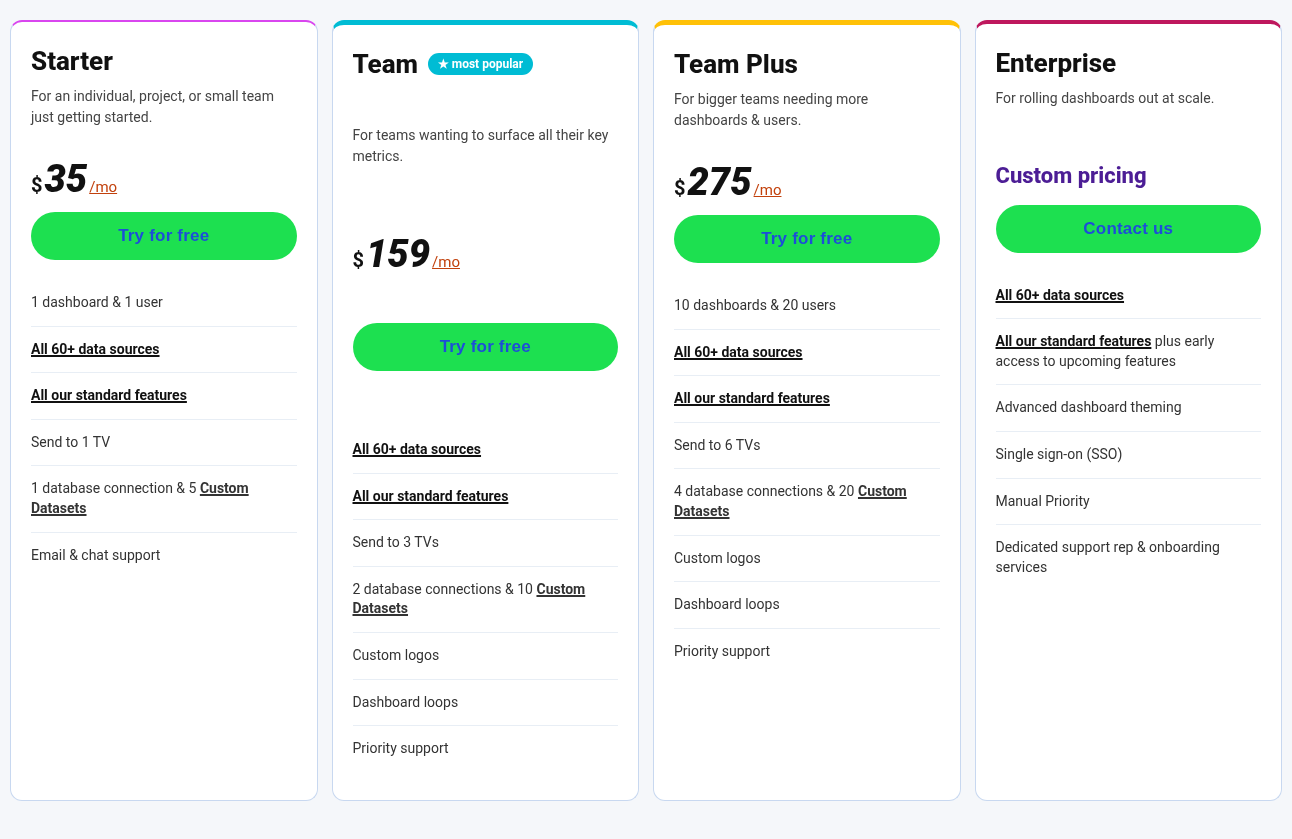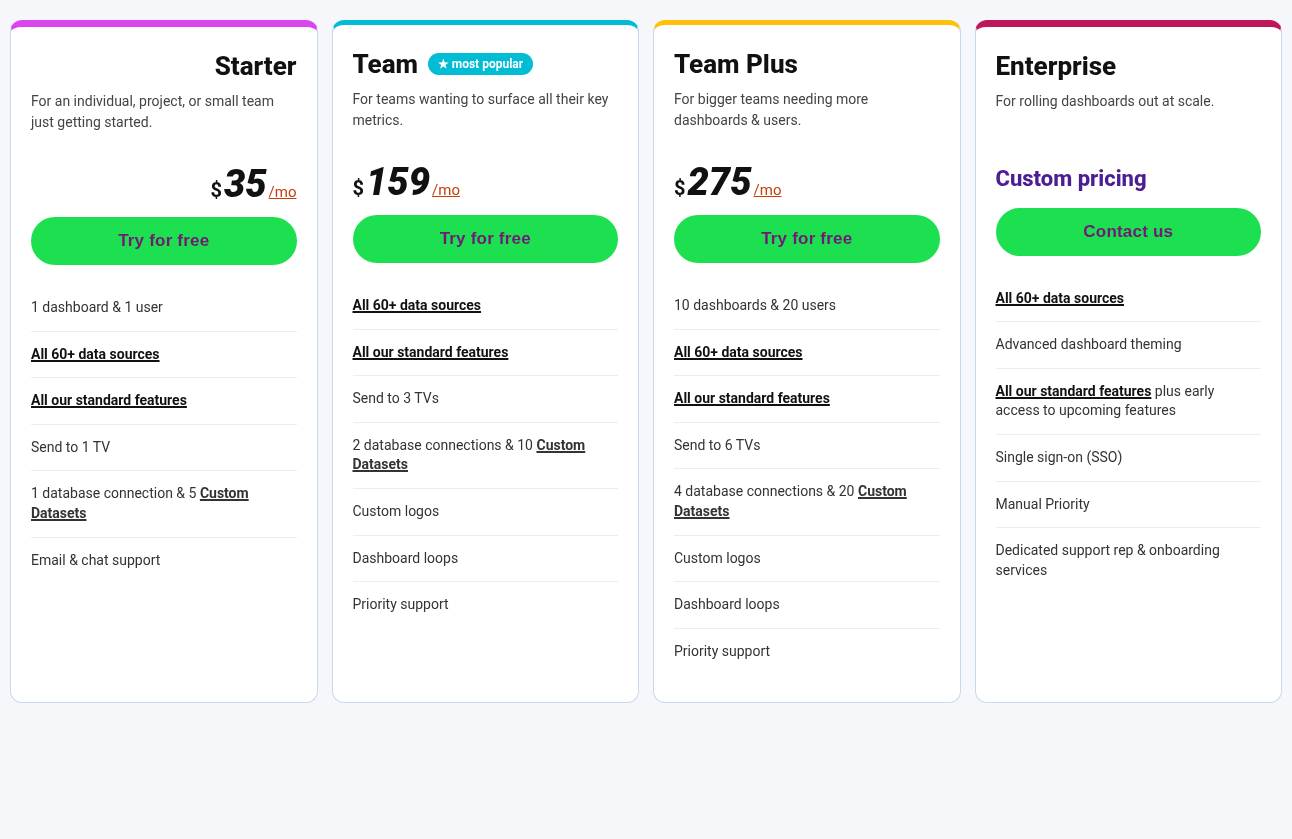--- a/index.html
+++ b/index.html
@@ -24,30 +24,30 @@
       border-radius: 12px;
       border: 1.5px solid #c8d8f0;
       padding: 24px 20px 28px 20px;
       display: flex;
       flex-direction: column;
       position: relative;
       overflow: hidden;
     }
     .plan-card.team {
       border-top: 5px solid #00bcd4;
+      gap: 36px;
     }
     .plan-card.team-plus {
       border-top: 5px solid #ffc107;
     }
     .plan-card.enterprise {
-      border-top: 7px solid #be185d;
+      border-top: 4px solid #be185d;
     }
     .plan-card.starter {
-      border-top: 7px solid #d946ef;
-      align-items: flex-end;
+      border-top: 2px solid #d946ef;
     }
     .plan-header {
       display: flex;
       align-items: center;
       gap: 10px;
       margin-bottom: 10px;
     }
     .plan-name {
       font-size: 26px;
       font-weight: 800;
@@ -101,21 +101,21 @@
       font-weight: 800;
       color: #4c1d95;
       margin-bottom: 14px;
       line-height: 1.3;
     }
     .cta-button {
       display: block;
       width: 100%;
       padding: 14px 0;
       background: #1de050;
-      color: #701a75;
+      color: #1d4ed8;
       font-size: 17px;
       font-weight: 800;
       text-align: center;
       border: none;
       border-radius: 50px;
       cursor: pointer;
       margin-bottom: 20px;
       letter-spacing: 0.2px;
     }
     .features-list {
@@ -216,20 +216,20 @@
     </div>
     <div class="plan-card enterprise">
       <div class="plan-header">
         <div class="plan-name">Enterprise</div>
       </div>
       <div class="plan-description">For rolling dashboards out at scale.</div>
       <div class="custom-pricing-text">Custom pricing</div>
       <button class="cta-button">Contact us</button>
       <ul class="features-list">
         <li class="feature-item"><span class="feature-link">All 60+ data sources</span></li>
+        <li class="feature-item"><span class="feature-link">All our standard features</span> plus early access to upcoming features</li>
         <li class="feature-item">Advanced dashboard theming</li>
-        <li class="feature-item"><span class="feature-link">All our standard features</span> plus early access to upcoming features</li>
         <li class="feature-item">Single sign-on (SSO)</li>
         <li class="feature-item">Manual Priority</li>
         <li class="feature-item">Dedicated support rep &amp; onboarding services</li>
       </ul>
     </div>
   </div>
 
 </body></html>

